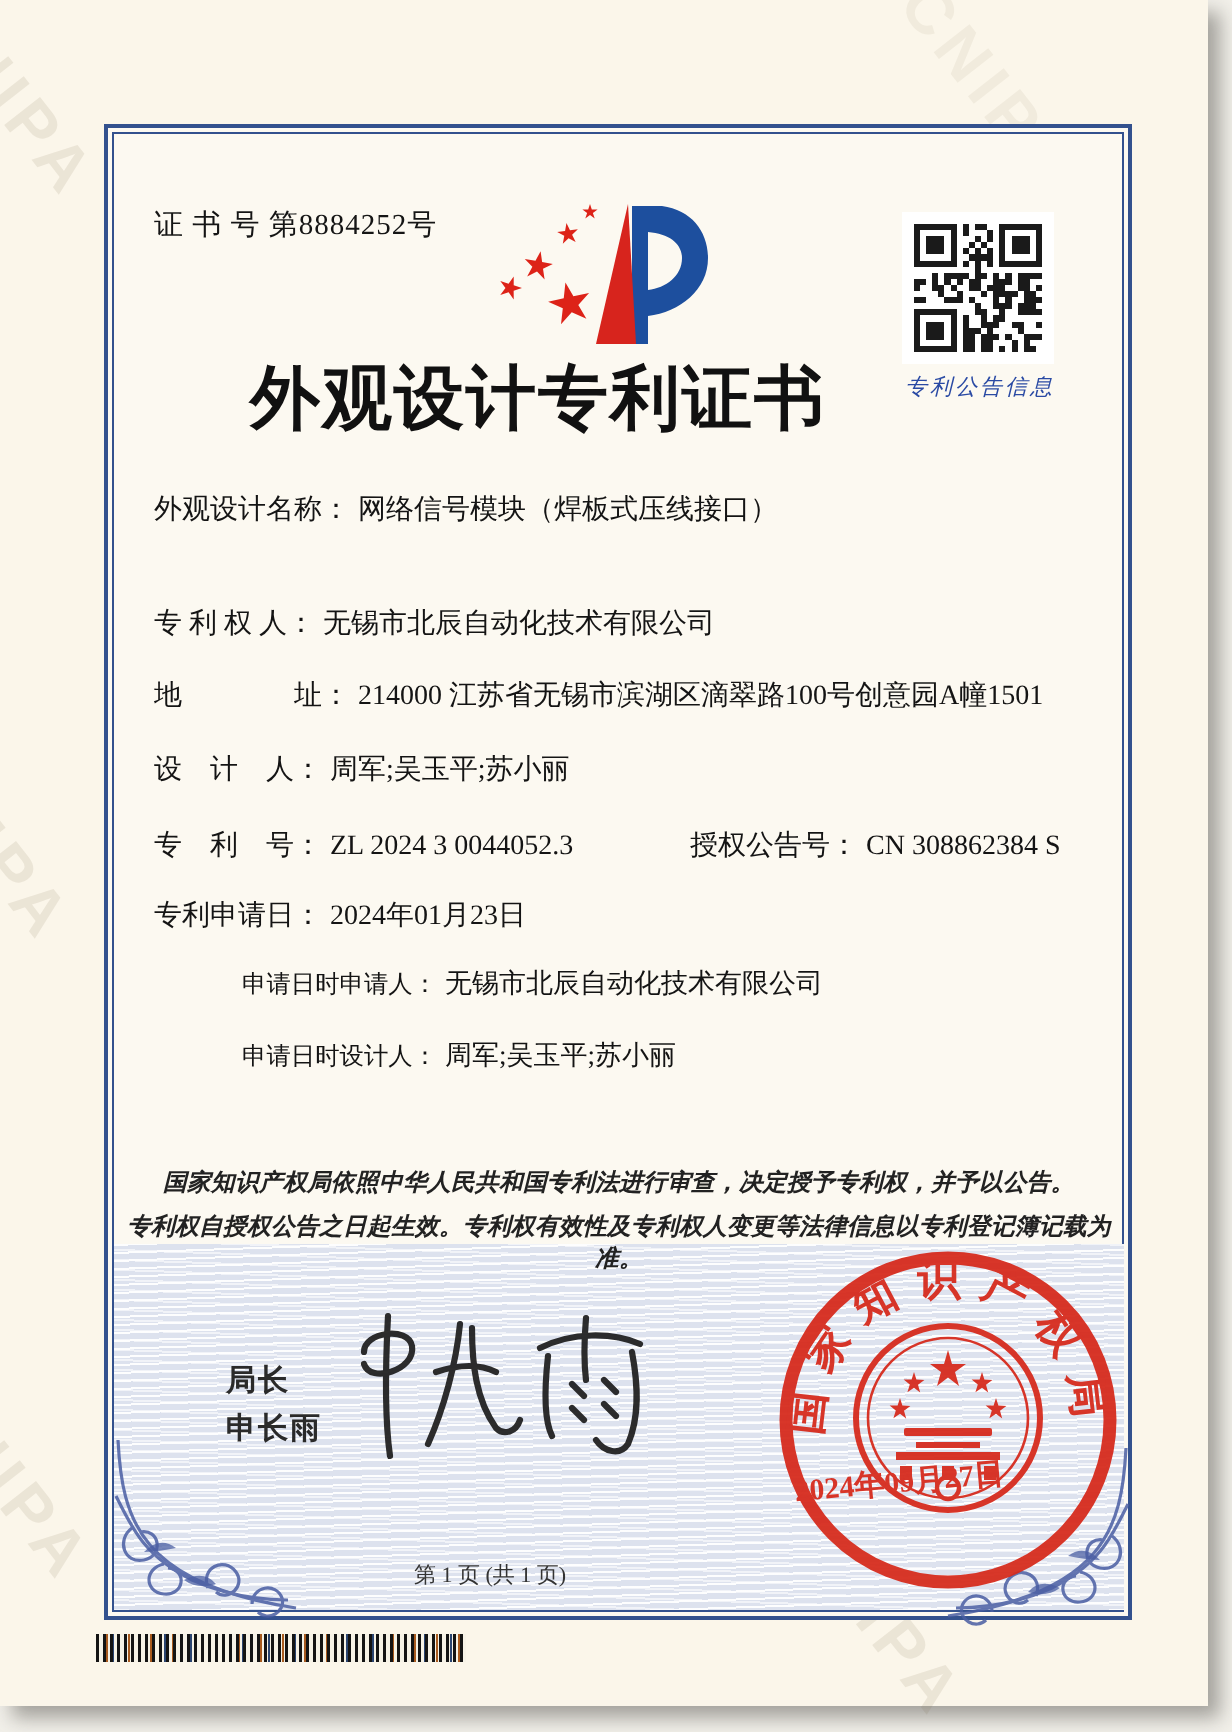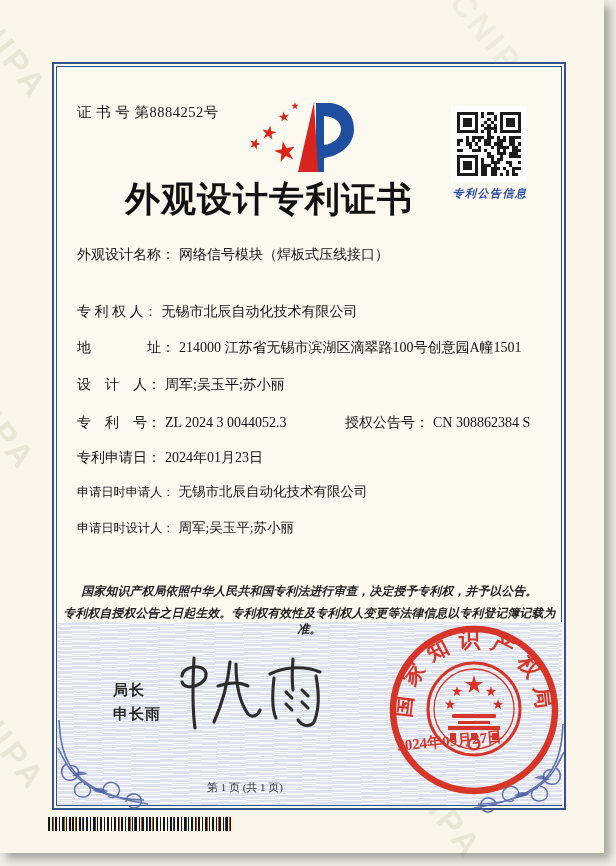--- a/index.html
+++ b/index.html
@@ -19,27 +19,27 @@
   
   .wavy{position:absolute;left:57px;top:622px;width:505px;height:183px;
         background-color:#dde2ee;
         background-image:repeating-linear-gradient(178deg,rgba(255,255,255,.95) 0 1px,rgba(255,255,255,0) 1px 4px),
                          repeating-linear-gradient(182deg,rgba(255,255,255,.6) 0 1px,rgba(255,255,255,0) 1px 5px);}
   .cert-no{position:absolute;left:77px;top:103px;font-size:14.5px;color:#151515;letter-spacing:.5px;}
   .logo{position:absolute;left:228px;top:100px;}
   .qrbox{position:absolute;left:451px;top:106px;width:76px;height:76px;background:#ffffff;
          display:flex;align-items:center;justify-content:center;}
   .qrcaption{position:absolute;left:443px;top:186px;width:94px;text-align:center;
-             font-style:italic;font-size:11px;letter-spacing:1.5px;color:#2a4aa4;font-weight:bold;}
+             font-style:italic;font-size:11px;letter-spacing:1.5px;color:#2a4aa4;font-weight:normal;}
   .title{position:absolute;left:0;top:176px;width:538px;text-align:center;
          font-family:"Liberation Sans","DejaVu Sans",sans-serif;
          font-size:35px;font-weight:bold;color:#111;letter-spacing:1px;}
   .row{position:absolute;left:77px;font-size:14px;color:#141414;white-space:nowrap;}
   .row .fvalue{margin-left:4px;}
-  .row.small{font-size:13.5px;}
+  .row.small{font-size:13.5px;margin-left:44px;}
   .row.small .flabel{font-size:12.2px;}
   .rcol{left:345px;}
   .legal{position:absolute;left:57px;width:505px;text-align:center;font-style:italic;
          font-size:11.8px;color:#222;letter-spacing:.2px;font-weight:bold;}
   .boss{position:absolute;left:86px;font-family:"Liberation Sans","DejaVu Sans",sans-serif;
         font-size:15px;font-weight:600;color:#2a2a2a;letter-spacing:1px;margin-left:27px;}
   .sig{position:absolute;left:178px;top:652px;}
   .seal{position:absolute;left:386px;top:622px;}
   .footer{position:absolute;left:0;top:780px;width:490px;text-align:center;
           font-size:11px;color:#333;}

